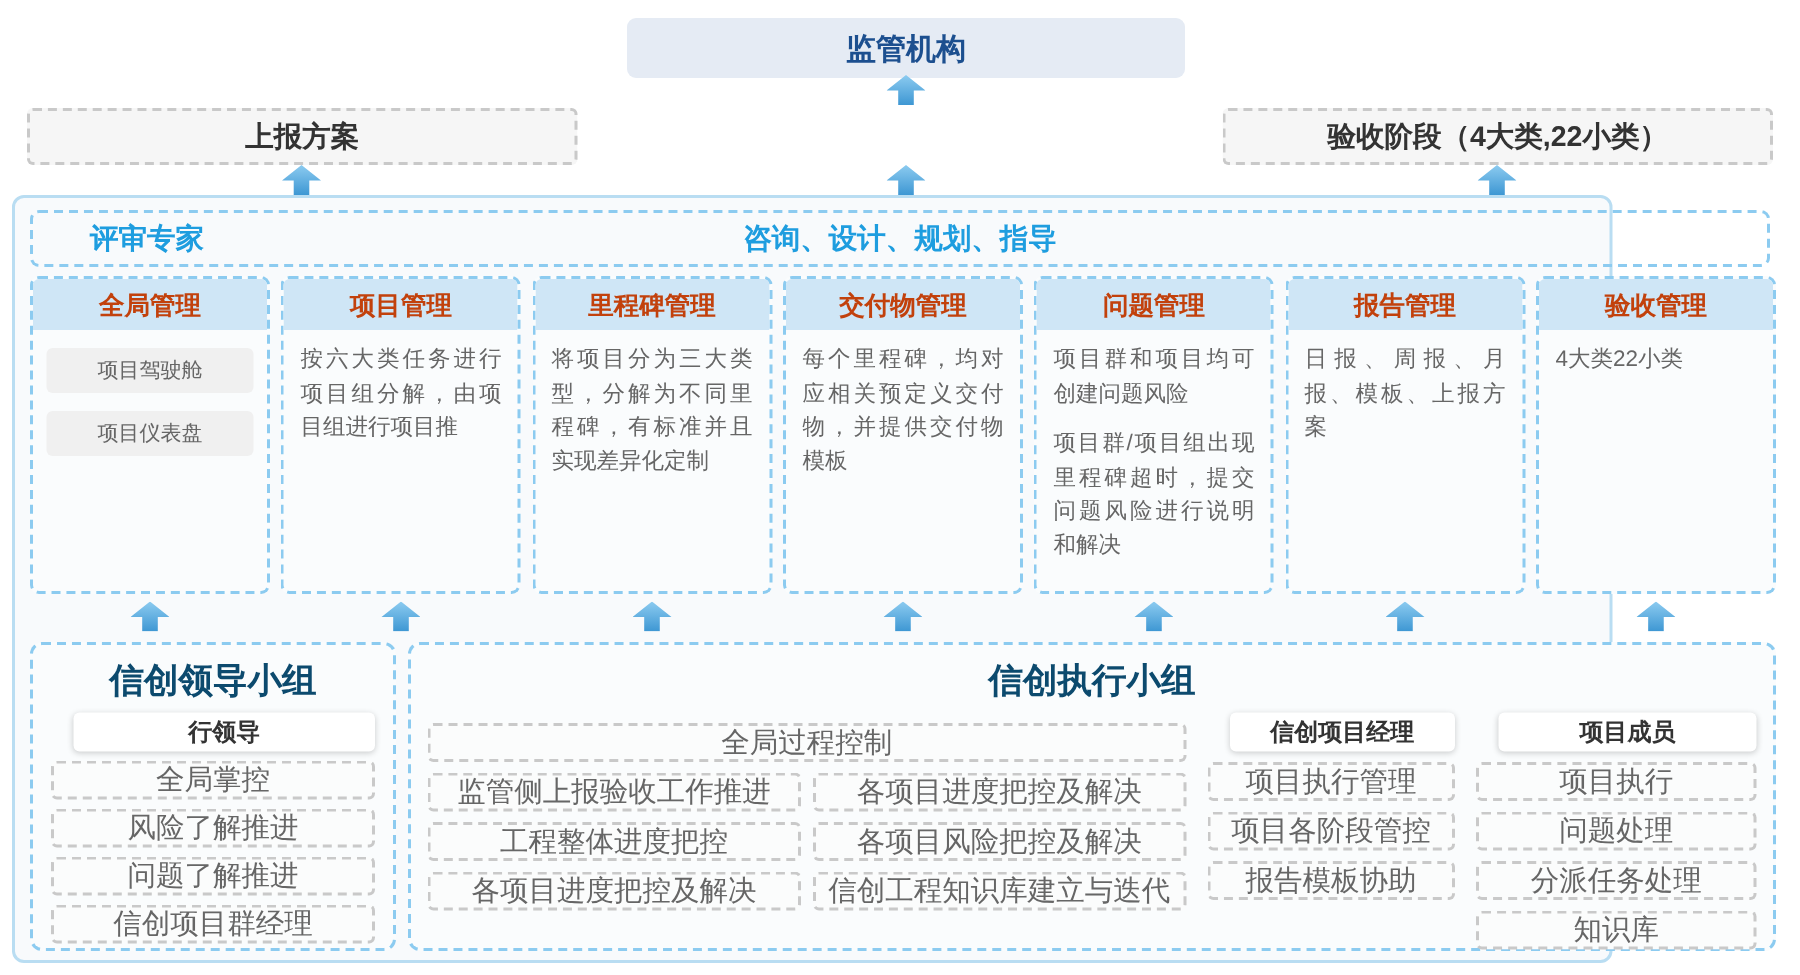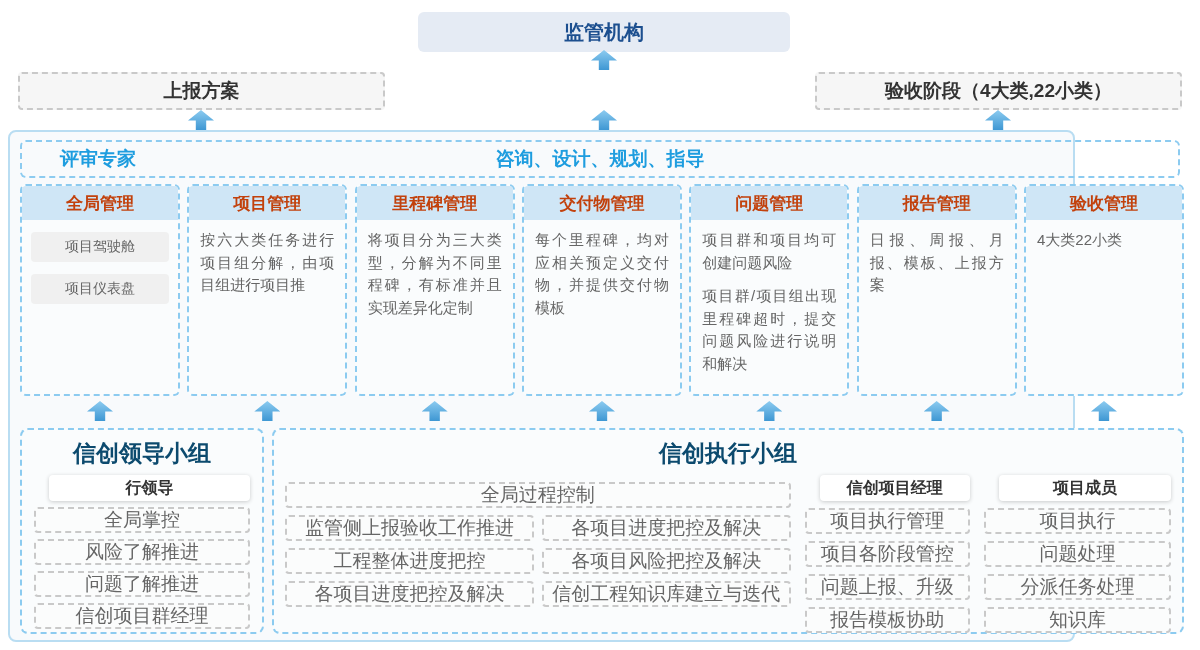--- a/index.html
+++ b/index.html
@@ -184,21 +184,20 @@
             <div class="task">各项目进度把控及解决</div>
             <div class="task">信创工程知识库建立与迭代</div>
           </div>
         </div>
 
         <div class="exec-colB">
           <div class="role-pill">信创项目经理</div>
           <div class="stack">
             <div class="task">项目执行管理</div>
             <div class="task">项目各阶段管控</div>
-            <div class="task">问题上报、升级</div>
             <div class="task">报告模板协助</div>
           </div>
         </div>
 
         <div class="exec-colC">
           <div class="role-pill">项目成员</div>
           <div class="stack">
             <div class="task">项目执行</div>
             <div class="task">问题处理</div>
             <div class="task">分派任务处理</div>

